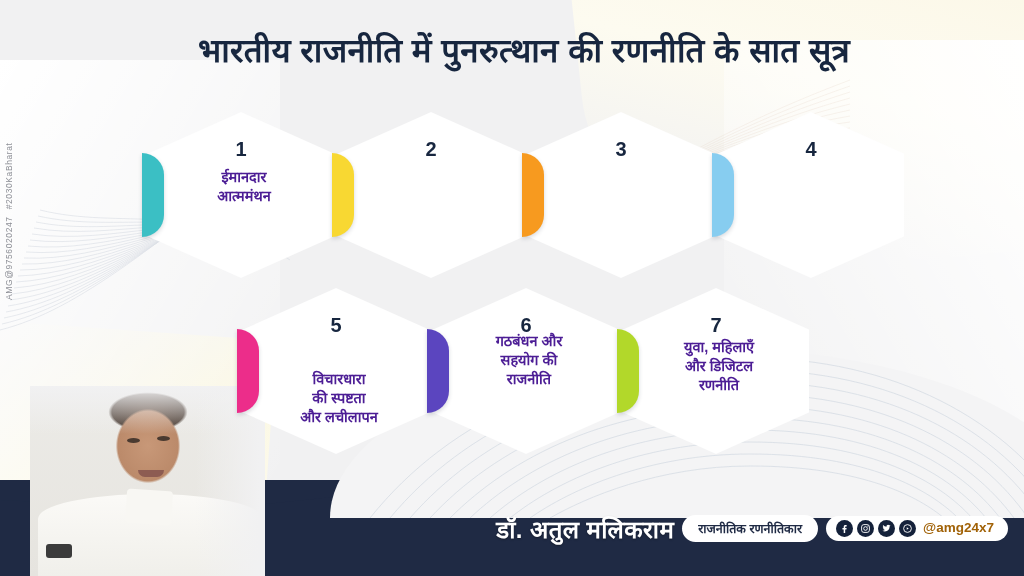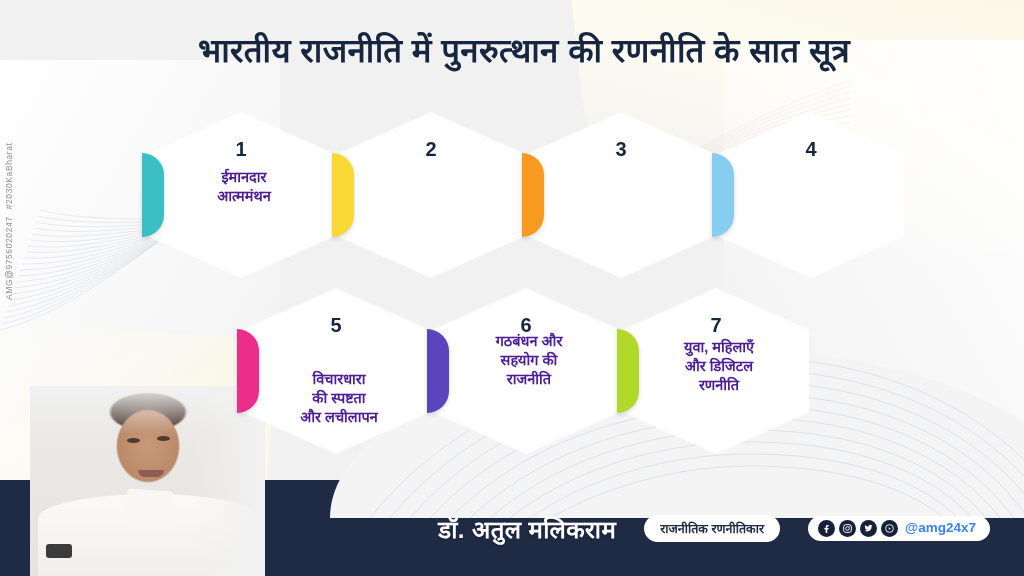--- a/index.html
+++ b/index.html
@@ -160,21 +160,21 @@
     text-align:center;
     font-size:14.5px; font-weight:bold; color:#4c1d95;
     line-height:1.32;
     white-space:pre-line;
   }
 
   
   .footer-content {
     position:absolute; left:0; bottom:0; width:1024px; height:96px;
     display:flex; align-items:center; justify-content:flex-end;
-    gap:28px; padding-right:34px;
+    gap:8px; padding-right:16px;
     z-index:8;
   }
   .brand-name {
     font-size:24px; font-weight:bold; color:#ffffff; letter-spacing:0.4px;
     text-shadow:0 1px 2px rgba(0,0,0,0.35);
   }
   .pill {
     background:#ffffff; border-radius:20px;
     padding:5px 16px;
     font-size:12.5px; font-weight:bold; color:#1f2a44;
@@ -182,21 +182,21 @@
     display:flex; align-items:flex-start; gap:6px;
   }
   .pill.social { padding:4px 14px 4px 10px; gap:4px; }
   .sicon {
     width:17px; height:17px; border-radius:50%;
     background:#14213a;
     display:inline-flex; align-items:center; justify-content:center;
     color:#fff; flex:0 0 auto;
   }
   .sicon svg { display:block; }
-  .handle { font-size:13.5px; font-weight:bold; color:#3b82f6; margin-left:3px; }
+  .handle { font-size:13.5px; font-weight:bold; color:#a16207; margin-left:3px; }
 
   
   .watermark {
     position:absolute; left:4px; top:300px;
     transform:rotate(-90deg); transform-origin:left top;
     font-size:8.5px; letter-spacing:0.6px; color:#8d8f96;
     white-space:nowrap; z-index:7;
     font-family:"Liberation Sans","DejaVu Sans",sans-serif;
   }
   .watermark span { margin-right:7px; }

